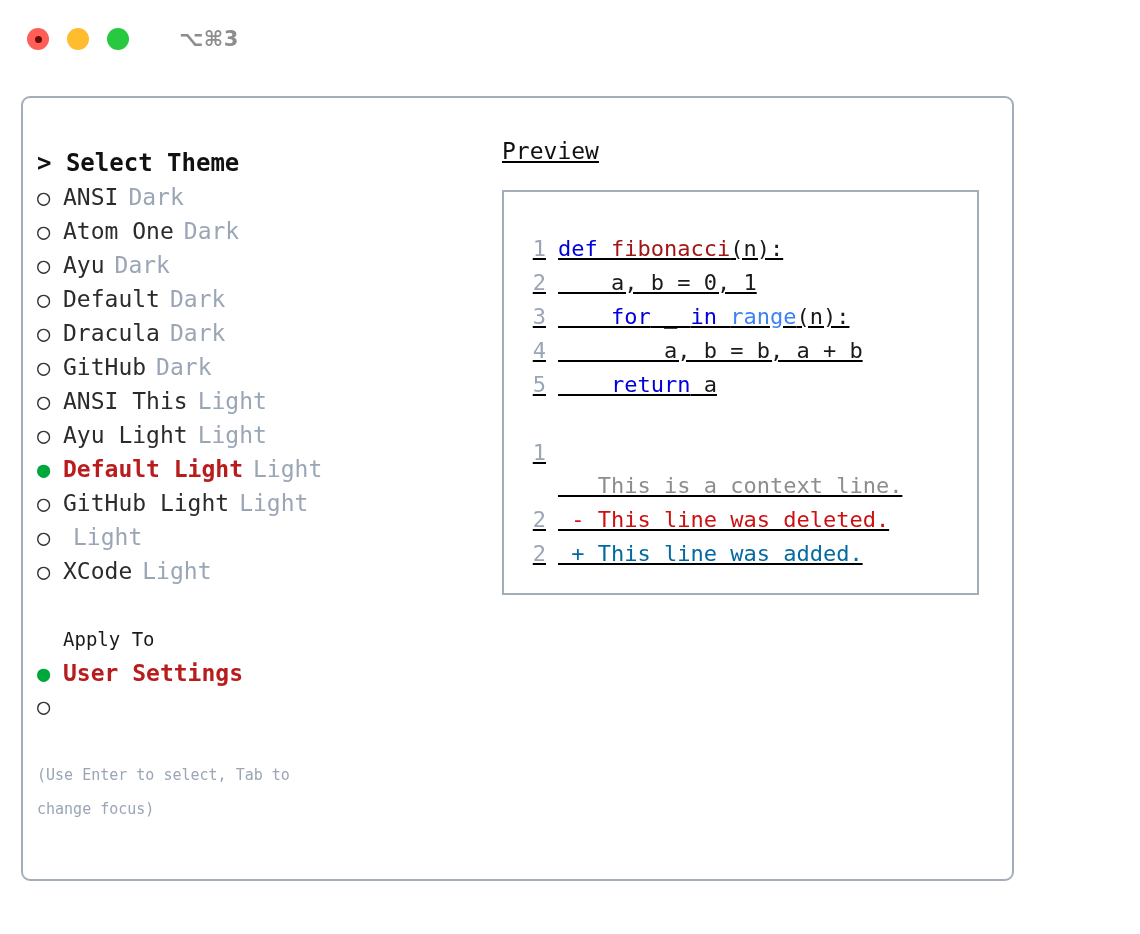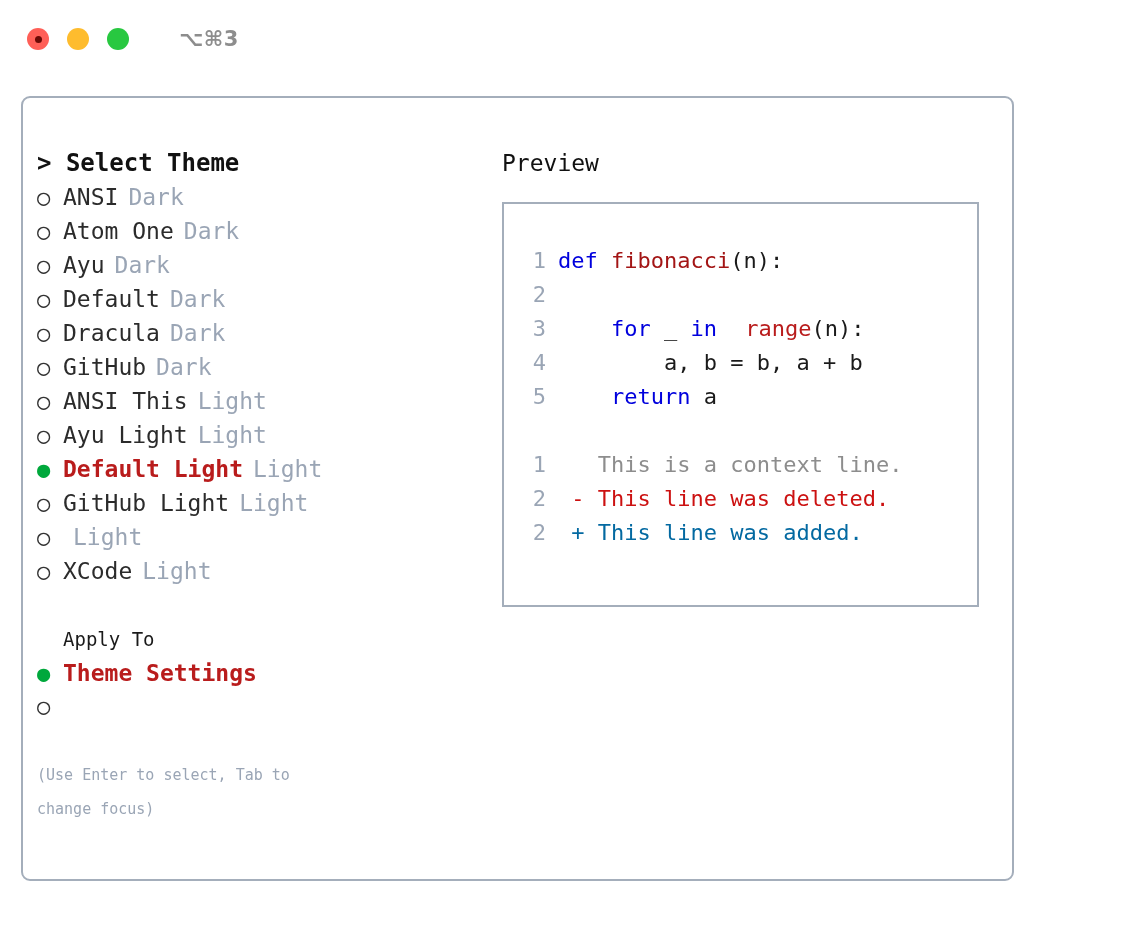--- a/index.html
+++ b/index.html
@@ -118,22 +118,23 @@
     color: #9aa5b5;
     font-size: 15px;
     line-height: 34px;
     width: 420px;
     white-space: pre-wrap;
   }
 
   
   .right-col {
     position: absolute;
-    left: 479px; top: 48px;
+    left: 479px; top: 36px;
     width: 500px;
+    text-decoration: underline;
   }
   .preview-label {
     font-size: 23px;
     color: #111111;
     line-height: 34px;
     margin-bottom: 22px;
   }
   .preview-box {
     width: 477px;
     height: 405px;
@@ -153,25 +154,25 @@
     display: inline-block;
     width: 28px;
     flex: 0 0 28px;
     text-align: right;
     color: #9aa5b5;
     margin-right: 12px;
   }
   .tok-kw   { color: #0000dd; }
   .tok-fn   { color: #a31515; }
   .tok-plain{ color: #1a1a1a; }
-  .tok-bi   { color: #b91c1c; margin-left: 15px; }
+  .tok-bi   { color: #3b82f6; }
 
   .gap-lines { height: 34px; }
 
-  .diff-ctx { color: #8d8d8d; }
+  .diff-ctx { color: #8d8d8d; margin-top: 33px; }
   .diff-del { color: #cc1111; }
   .diff-add { color: #0369a1; }
 </style>
 </head>
 <body>
 
 <div class="window">
 
   <div class="titlebar">
     <div class="lights">
@@ -209,36 +210,36 @@
           </div>
 
         <div class="spacer-md"></div>
 
         <div class="row">
           <span class="bullet blank">○</span>
           <span class="group-title">Apply To</span>
         </div>
 
         <div id="apply-list">
-            <div class="row"><span class="bullet filled">●</span><span class="name selected">Theme Settings</span></div>
+            <div class="row"><span class="bullet filled">●</span><span class="name selected">User Settings</span></div>
             <div class="row"><span class="bullet hollow">○</span></div>
           </div>
 
         <div class="spacer-md"></div>
 
         <div class="hint">(Use Enter to select, Tab to
 change focus)</div>
       </div>
 
       <div class="right-col">
         <div class="preview-label">Preview</div>
         <div class="preview-box">
           <div id="code-block">
               <div class="code-line"><span class="ln">1</span><span><span class="tok-kw">def </span><span class="tok-fn">fibonacci</span><span class="tok-plain">(n):</span></span></div>
-              <div class="code-line"><span class="ln">2</span></div>
+              <div class="code-line"><span class="ln">2</span><span><span class="tok-plain">    a, b = 0, 1</span></span></div>
               <div class="code-line"><span class="ln">3</span><span><span class="tok-plain">    </span><span class="tok-kw">for</span><span class="tok-plain"> _ </span><span class="tok-kw">in</span><span class="tok-plain"> </span><span class="tok-bi">range</span><span class="tok-plain">(n):</span></span></div>
               <div class="code-line"><span class="ln">4</span><span><span class="tok-plain">        a, b = b, a + b</span></span></div>
               <div class="code-line"><span class="ln">5</span><span><span class="tok-plain">    </span><span class="tok-kw">return</span><span class="tok-plain"> a</span></span></div>
             </div>
           <div class="gap-lines"></div>
           <div id="diff-block">
               <div class="code-line"><span class="ln">1</span><span class="diff-ctx">   This is a context line.</span></div>
               <div class="code-line"><span class="ln">2</span><span class="diff-del"> - This line was deleted.</span></div>
               <div class="code-line"><span class="ln">2</span><span class="diff-add"> + This line was added.</span></div>
             </div>

